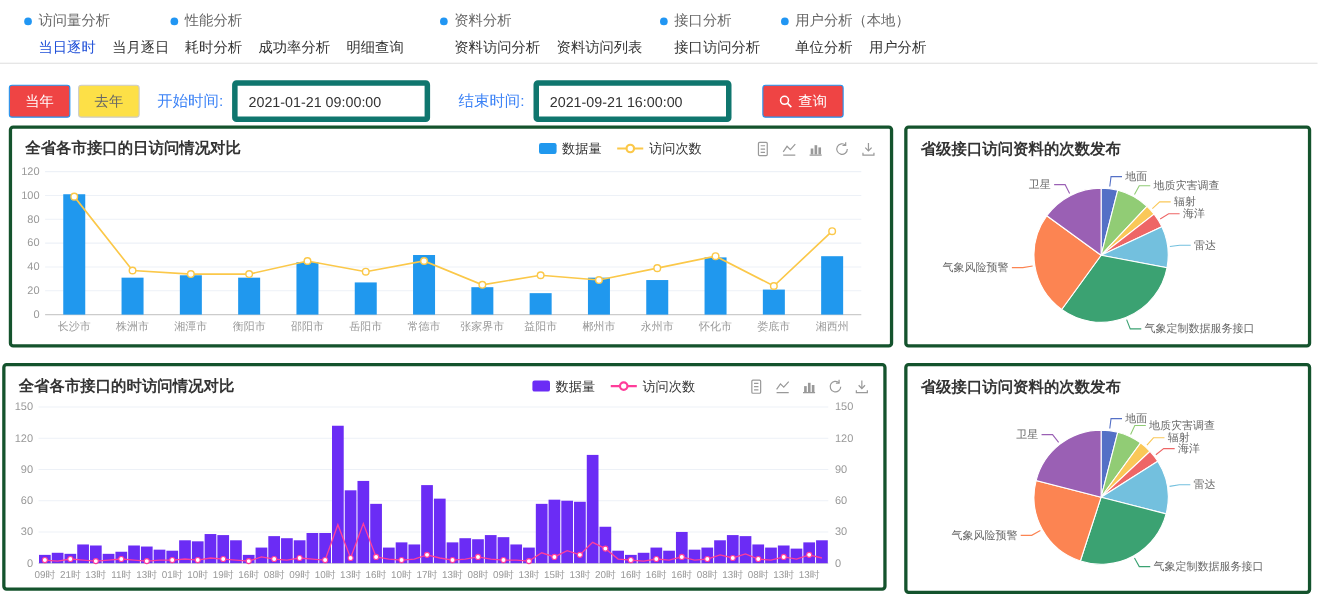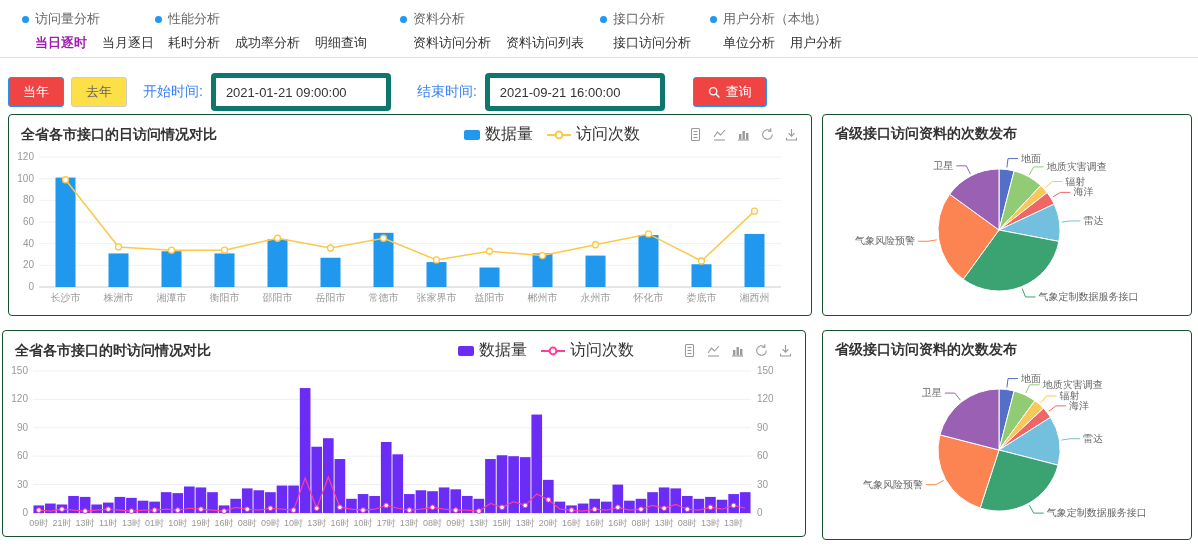--- a/index.html
+++ b/index.html
@@ -5,42 +5,42 @@
   html,body{margin:0;padding:0;background:#fff;font-family:"Liberation Sans","DejaVu Sans",sans-serif;}
   .app{position:relative;width:1198px;height:547px;background:#fff;overflow:hidden;}
 
   
   .topnav{position:absolute;top:10px;left:0;height:46px;font-size:13px;}
   .nav-group{position:absolute;top:0;}
   .nav-title{display:flex;align-items:center;gap:6px;color:#666;}
   .dot{width:7px;height:7px;border-radius:50%;background:#2196f3;display:inline-block;}
   .nav-items{margin-left:13px;margin-top:6px;display:flex;gap:15px;color:#333;}
   .nav-item{cursor:pointer;white-space:nowrap;}
-  .nav-item.active{color:#a21caf;font-weight:bold;}
+  .nav-item.active{color:#1d4ed8;font-weight:normal;}
   .divider{position:absolute;top:57px;left:0;width:100%;border-top:1px solid #e0e0e0;}
 
   
   .filterbar{position:absolute;top:76px;left:8px;height:32px;display:flex;align-items:center;}
   .btn{height:30px;border-radius:3px;font-size:13px;padding:0 14px;cursor:pointer;font-family:inherit;}
   .btn.primary{background:#ef4444;color:#fff;border:1px solid #2196f3;}
   .btn.ghost{background:#fde047;border:1px solid #ccc;color:#666;margin-left:7px;}
   .flabel{margin-left:16px;font-size:14px;color:#3b82f6;white-space:nowrap;text-align:right;}
   .tinput{height:28px;border:5px solid #0f766e;border-radius:4px;padding:0 10px;font-size:13px;color:#333;width:150px;margin-left:8px;font-family:inherit;}
   .flabel.second{margin-left:26px;}
   .btn.search{margin-left:28px;display:flex;align-items:center;gap:5px;}
 
   
-  .card{position:absolute;background:#fff;border:1px solid #14532d;border-radius:4px;box-sizing:border-box;}
+  .card{position:absolute;background:#fff;border:3px solid #14532d;border-radius:4px;box-sizing:border-box;}
   .c1{left:8px;top:114px;width:804px;height:202px;}
   .c2{left:2px;top:330px;width:804px;height:207px;}
   .p1{left:822px;top:114px;width:370px;height:202px;}
   .p2{left:822px;top:330px;width:370px;height:210px;}
   .card-head{display:flex;align-items:center;padding:9px 12px 0 12px;}
   .card-head h3,.pie-title{margin:0;font-size:14px;color:#333;font-weight:bold;}
-  .legend{margin-left:auto;margin-right:48px;display:flex;gap:14px;align-items:center;font-size:16px;color:#333;}
+  .legend{margin-left:auto;margin-right:48px;display:flex;gap:14px;align-items:center;font-size:12px;color:#333;}
   .lg-item{display:flex;align-items:center;gap:5px;cursor:pointer;}
   .sw{width:16px;height:10px;border-radius:2px;display:inline-block;}
   .lsw{width:24px;height:10px;}
   .toolbar{display:flex;gap:9px;align-items:center;}
   .tb-icon{cursor:pointer;display:block;}
   .chart-svg{display:block;margin-top:2px;}
   .pie-title{display:block;padding:10px 12px 0 12px;}
 </style>
 </head>
 <body>

